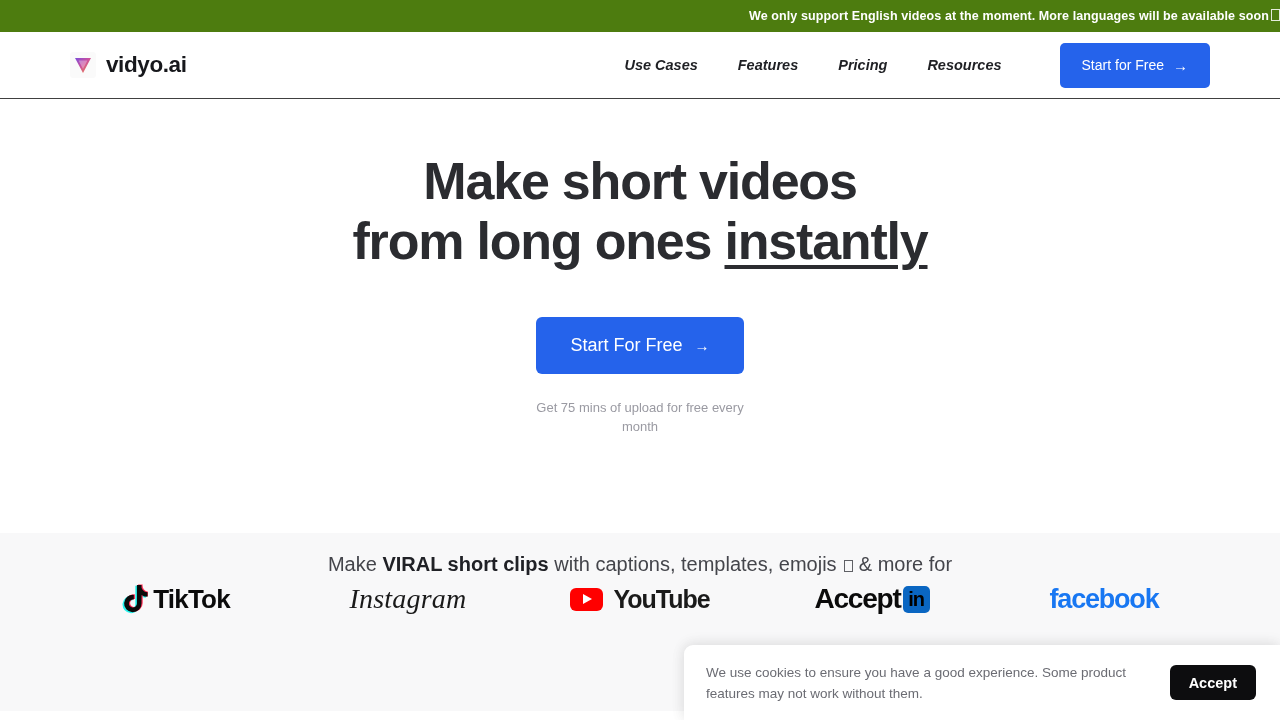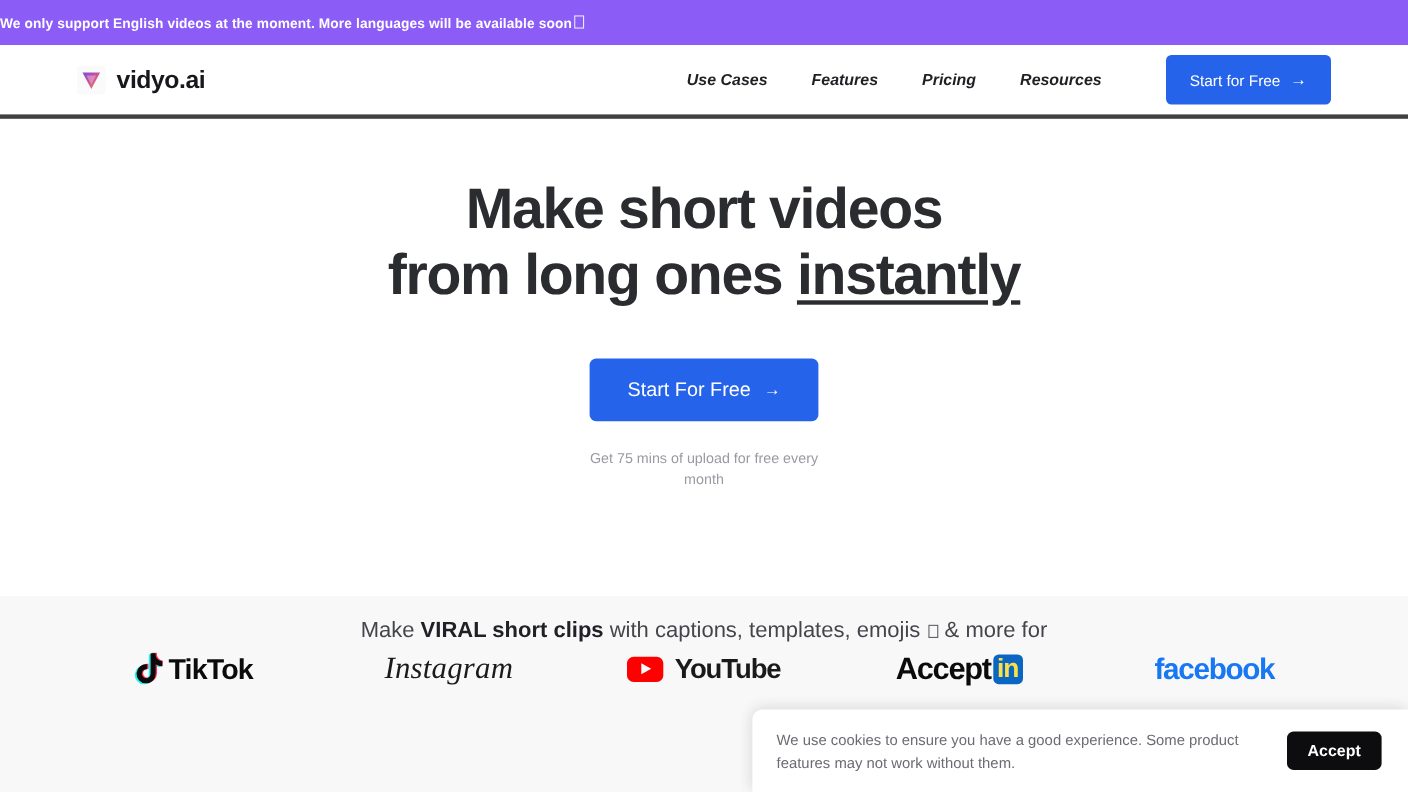--- a/index.html
+++ b/index.html
@@ -12,25 +12,25 @@
 
   body {
     font-family: "Liberation Sans", sans-serif;
     background: #ffffff;
     color: #1f2024;
     -webkit-font-smoothing: antialiased;
   }
 
   
   .announce-bar {
-    height: 41px;
-    background: #8b5cf6;
-    display: flex;
-    align-items: center;
-    justify-content: flex-start;
+    height: 32px;
+    background: #4d7c0f;
+    display: flex;
+    align-items: center;
+    justify-content: flex-end;
   }
   .announce-text {
     color: #ffffff;
     font-size: 12.5px;
     font-weight: bold;
     letter-spacing: 0.1px;
     white-space: nowrap;
   }
   .tofu {
     display: inline-block;
@@ -42,21 +42,21 @@
     opacity: 0.85;
   }
 
   
   .site-header {
     height: 67px;
     background: #ffffff;
     display: flex;
     align-items: center;
     padding: 0 70px;
-    border-bottom: 4px solid #404040;
+    border-bottom: 1px solid #404040;
     position: relative;
   }
   .brand {
     display: flex;
     align-items: center;
     gap: 10px;
     text-decoration: none;
     color: #17181c;
   }
   .brand-mark {
@@ -252,22 +252,22 @@
     font-size: 28px;
     font-weight: bold;
     letter-spacing: -1.2px;
     color: #0b0b0b;
   }
   .li-badge {
     width: 27px;
     height: 27px;
     background: #0a66c2;
     border-radius: 5px;
-    color: #fde047;
-    font-size: 24px;
+    color: #000000;
+    font-size: 20px;
     font-weight: bold;
     display: flex;
     align-items: center;
     justify-content: center;
     letter-spacing: -1px;
   }
   
   .facebook-word {
     font-size: 27px;
     font-weight: bold;

